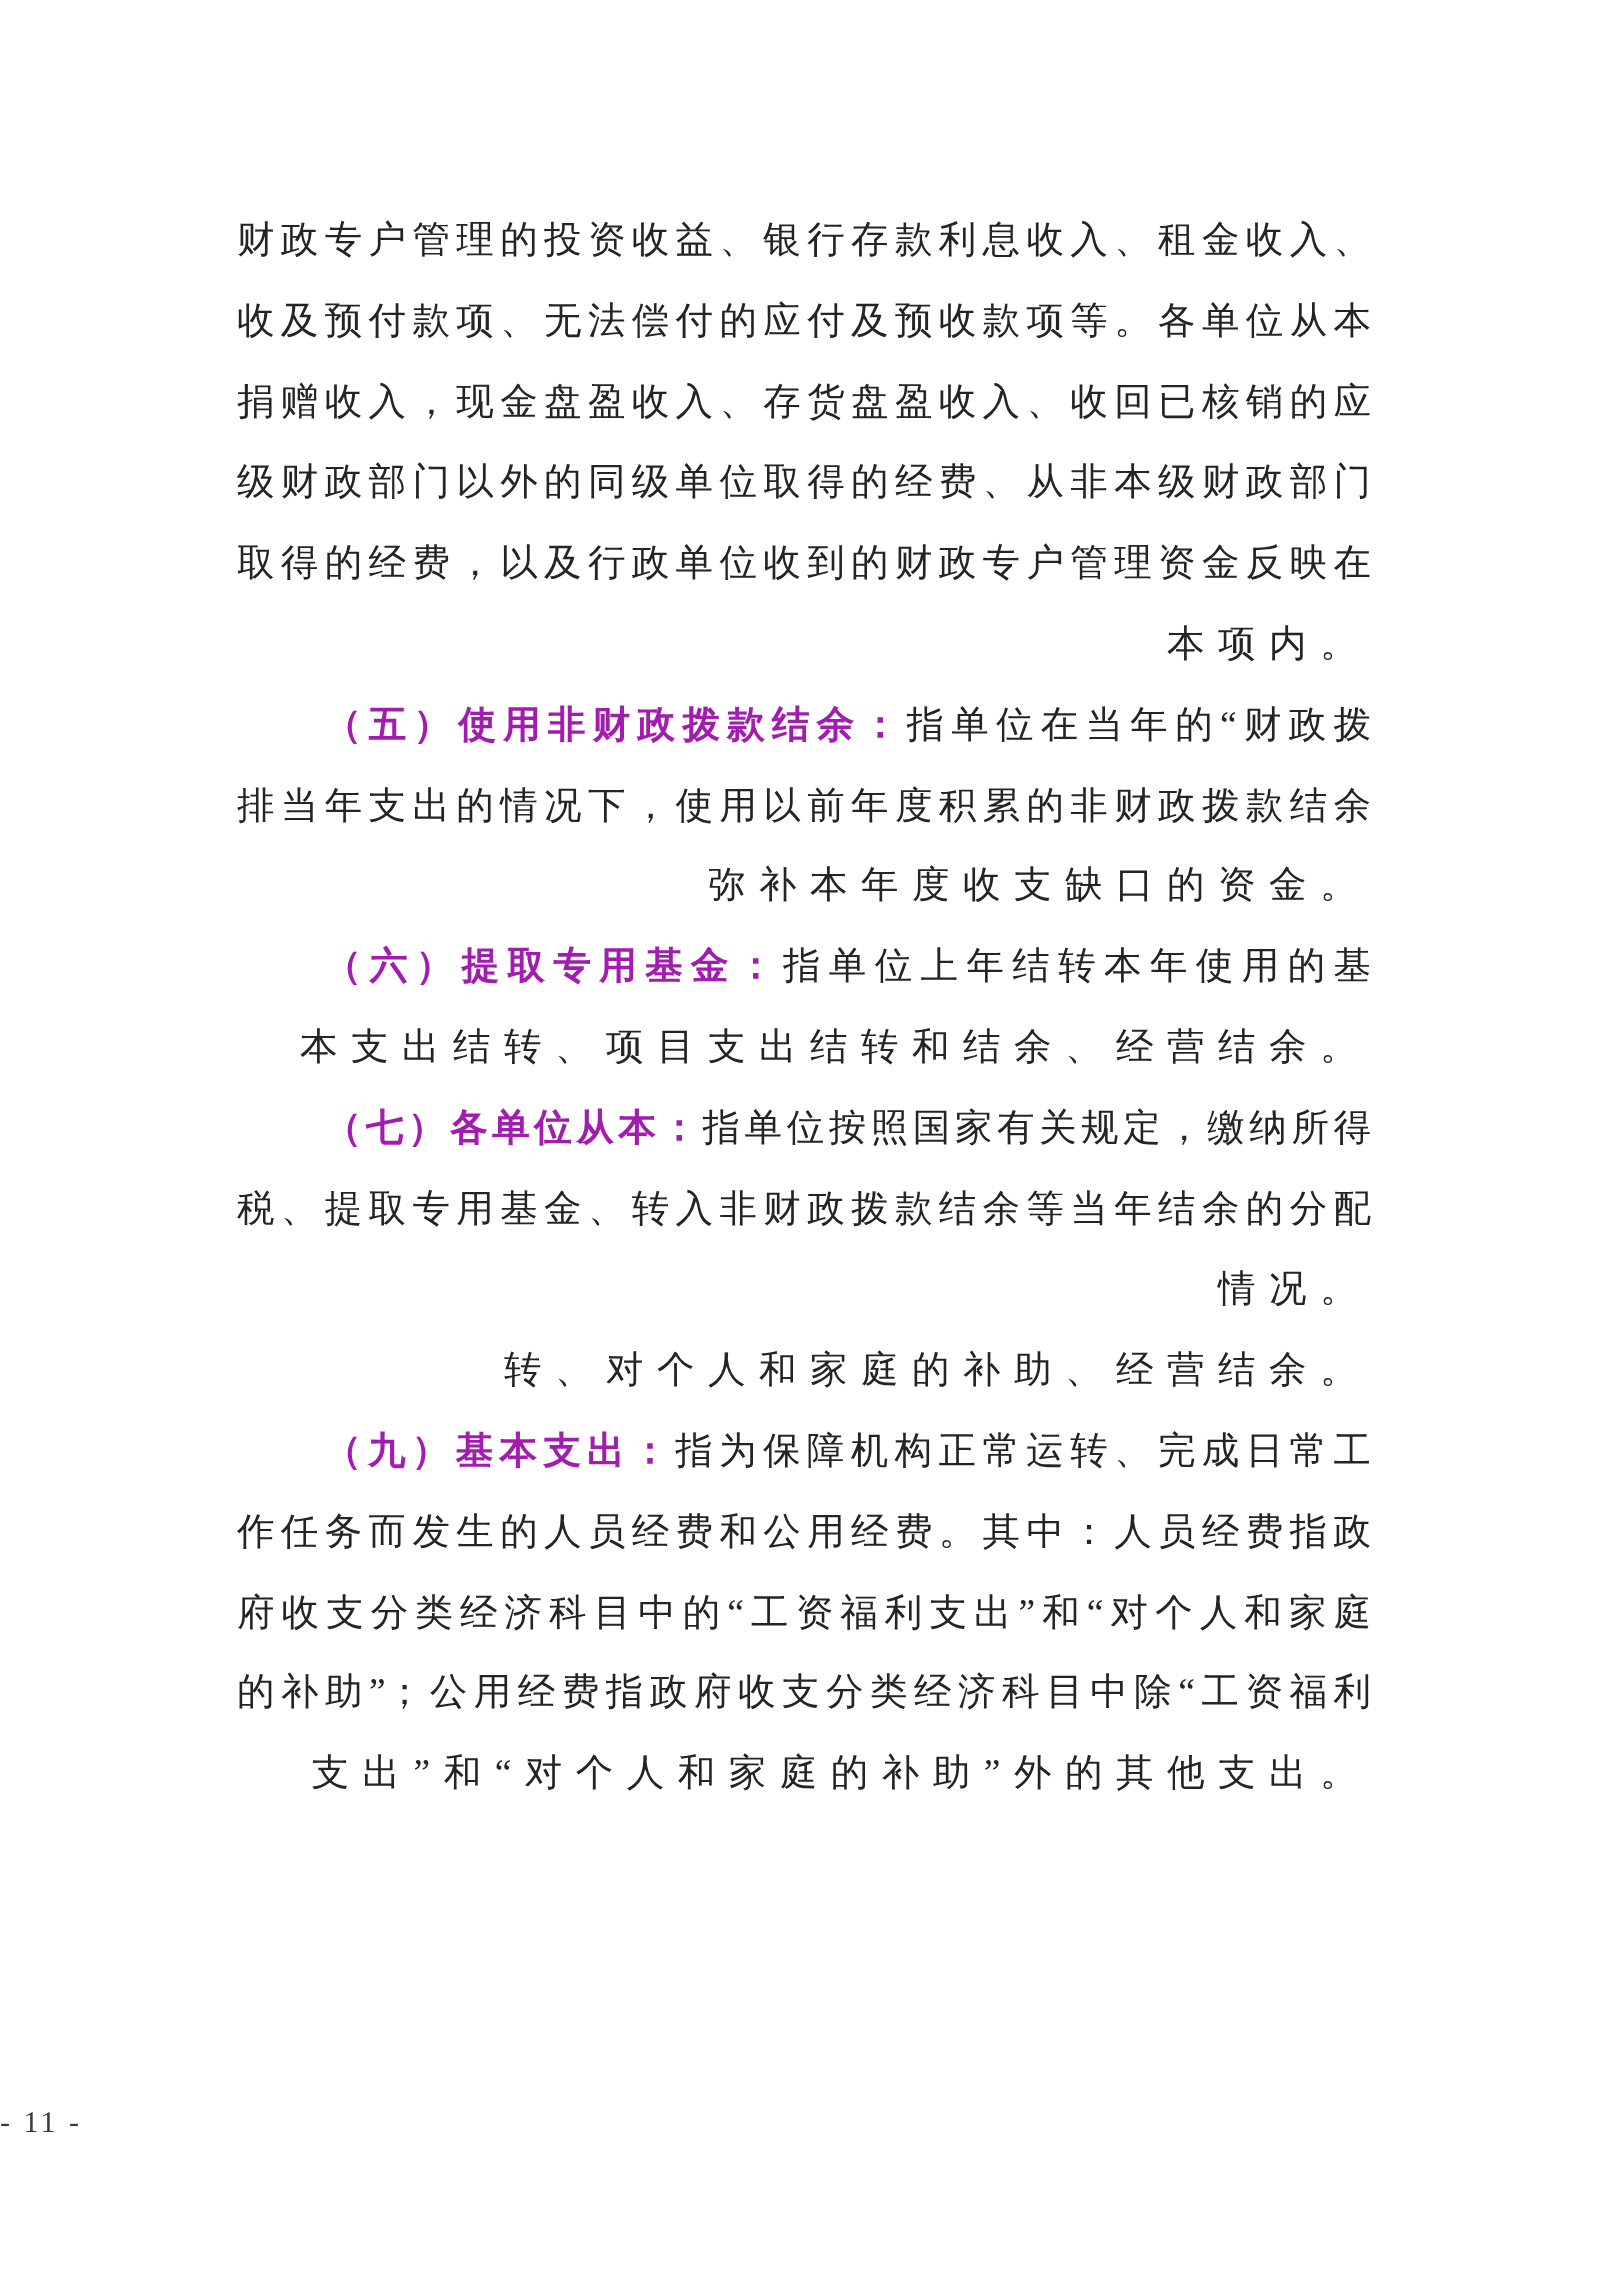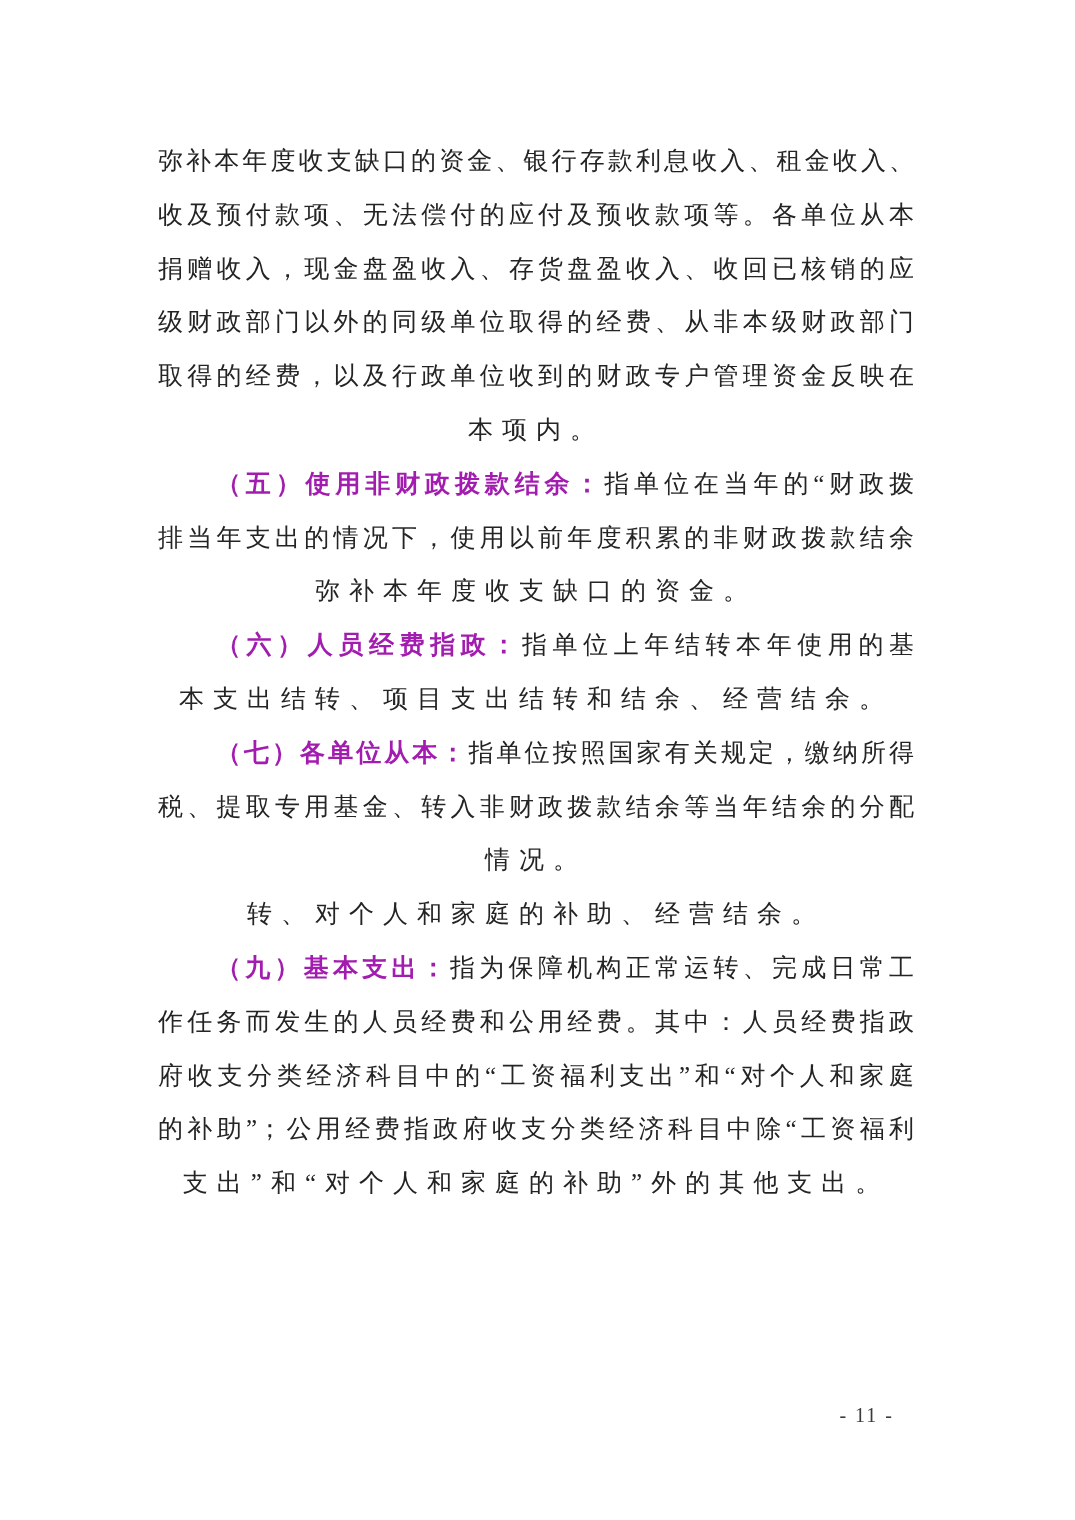--- a/index.html
+++ b/index.html
@@ -32,61 +32,61 @@
   }
   
   .just {
     text-align: justify;
     text-align-last: justify;
     -moz-text-align-last: justify;
     text-justify: inter-character;
   }
   
   .end {
-    text-align: center;
+    text-align: right;
     letter-spacing: 9px;
   }
   
   .ind { text-indent: 58px; }
   .b { font-weight: 700; color: #a21caf; }
   .footer {
     position: absolute;
     left: 0;
     top: 1404px;
     width: 894px;
-    text-align: right;
+    text-align: left;
     font-size: 20px;
     letter-spacing: 2px;
     color: #3a3a3a;
   }
 </style>
 </head>
 <body>
 
 <div class="page">
 
   <div class="text-block">
 
     <div>
-      <div class="line just"><span>弥补本年度收支缺口的资金、银行存款利息收入、租金收入、</span></div>
+      <div class="line just"><span>财政专户管理的投资收益、银行存款利息收入、租金收入、</span></div>
       <div class="line just"><span>收及预付款项、无法偿付的应付及预收款项等。各单位从本</span></div>
       <div class="line just"><span>捐赠收入，现金盘盈收入、存货盘盈收入、收回已核销的应</span></div>
       <div class="line just"><span>级财政部门以外的同级单位取得的经费、从非本级财政部门</span></div>
       <div class="line just"><span>取得的经费，以及行政单位收到的财政专户管理资金反映在</span></div>
       <div class="line end"><span>本项内。</span></div>
     </div>
 
     <div>
       <div class="line just ind"><span class="b">（五）使用非财政拨款结余：</span><span>指单位在当年的“财政拨</span></div>
       <div class="line just"><span>排当年支出的情况下，使用以前年度积累的非财政拨款结余</span></div>
       <div class="line end"><span>弥补本年度收支缺口的资金。</span></div>
     </div>
 
     <div>
-      <div class="line just ind"><span class="b">（六）人员经费指政：</span><span>指单位上年结转本年使用的基</span></div>
+      <div class="line just ind"><span class="b">（六）提取专用基金：</span><span>指单位上年结转本年使用的基</span></div>
       <div class="line end"><span>本支出结转、项目支出结转和结余、经营结余。</span></div>
     </div>
 
     <div>
       <div class="line just ind"><span class="b">（七）各单位从本：</span><span>指单位按照国家有关规定，缴纳所得</span></div>
       <div class="line just"><span>税、提取专用基金、转入非财政拨款结余等当年结余的分配</span></div>
       <div class="line end"><span>情况。</span></div>
     </div>
 
     <div>

